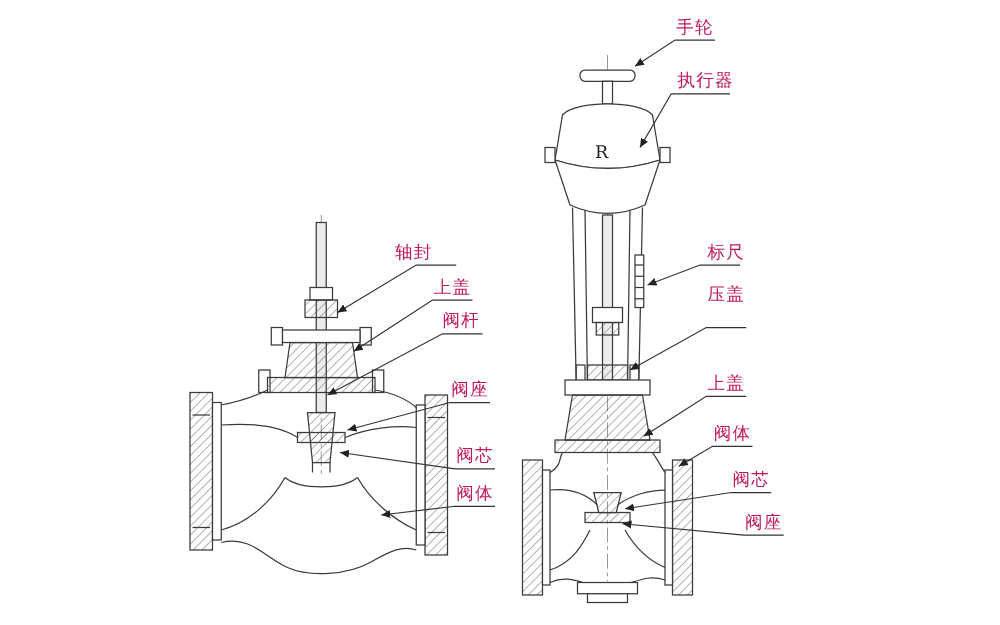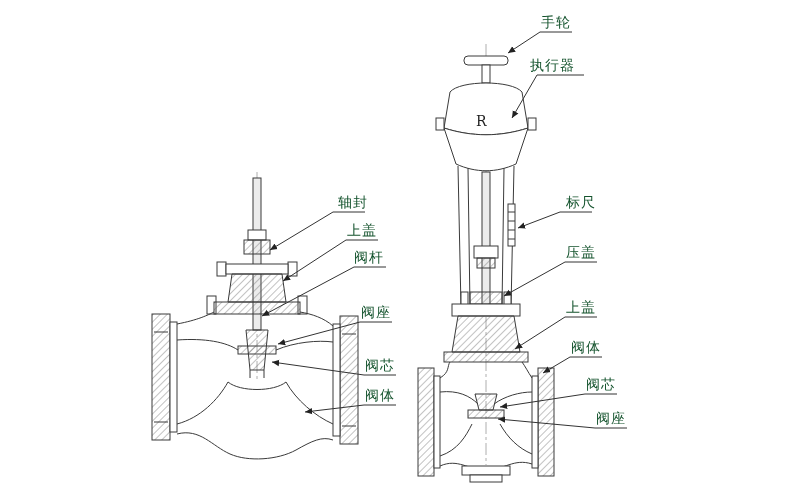--- a/index.html
+++ b/index.html
@@ -2,21 +2,21 @@
 <html><head>
 <meta charset="utf-8">
 <style>
   html,body{margin:0;padding:0;background:#ffffff;}
   .canvas{
     position:relative;width:800px;height:500px;background:#ffffff;overflow:hidden;
     font-family:"DejaVu Sans","Liberation Sans",sans-serif;
   }
   .canvas > svg{position:absolute;left:0;top:0;}
   .lbl{
-    position:absolute;font-size:14px;color:#14532d;line-height:1;white-space:nowrap;
+    position:absolute;font-size:14px;color:#be185d;line-height:1;white-space:nowrap;
     letter-spacing:1px;
   }
 </style>
 </head>
 <body>
 
 <div class="canvas">
 
   <svg width="800" height="500" viewBox="0 0 800 500">
     <defs>
@@ -145,29 +145,29 @@
       <polyline points="584,75 537,75 512,118" marker-end="url(#arr)"></polyline>
       <polyline points="592,212 560,212 518,228" marker-end="url(#arr)"></polyline>
       <polyline points="597,262 565,262 504,296" marker-end="url(#arr)"></polyline>
       <polyline points="597,317 565,317 515,349" marker-end="url(#arr)"></polyline>
       <polyline points="602,357 570,357 543,373" marker-end="url(#arr)"></polyline>
       <polyline points="617,394 585,394 500,407" marker-end="url(#arr)"></polyline>
       <polyline points="627,428 595,428 498,419" marker-end="url(#arr)"></polyline>
     </g>
   </svg>
 
-  <span class="lbl" style="left:338px;top:195px">轴封</span>
+  <span class="lbl" style="left:316px;top:195px">轴封</span>
   <span class="lbl" style="left:347px;top:223px">上盖</span>
   <span class="lbl" style="left:354px;top:250px">阀杆</span>
   <span class="lbl" style="left:361px;top:305px">阀座</span>
   <span class="lbl" style="left:365px;top:358px">阀芯</span>
   <span class="lbl" style="left:365px;top:388px">阀体</span>
 
   <span class="lbl" style="left:541px;top:15px">手轮</span>
-  <span class="lbl" style="left:530px;top:58px">执行器</span>
+  <span class="lbl" style="left:542px;top:58px">执行器</span>
   <span class="lbl" style="left:566px;top:195px">标尺</span>
-  <span class="lbl" style="left:566px;top:245px">压盖</span>
+  <span class="lbl" style="left:566px;top:229px">压盖</span>
   <span class="lbl" style="left:566px;top:300px">上盖</span>
   <span class="lbl" style="left:571px;top:340px">阀体</span>
   <span class="lbl" style="left:586px;top:377px">阀芯</span>
   <span class="lbl" style="left:596px;top:411px">阀座</span>
 
 </div>
 
 </body></html>

